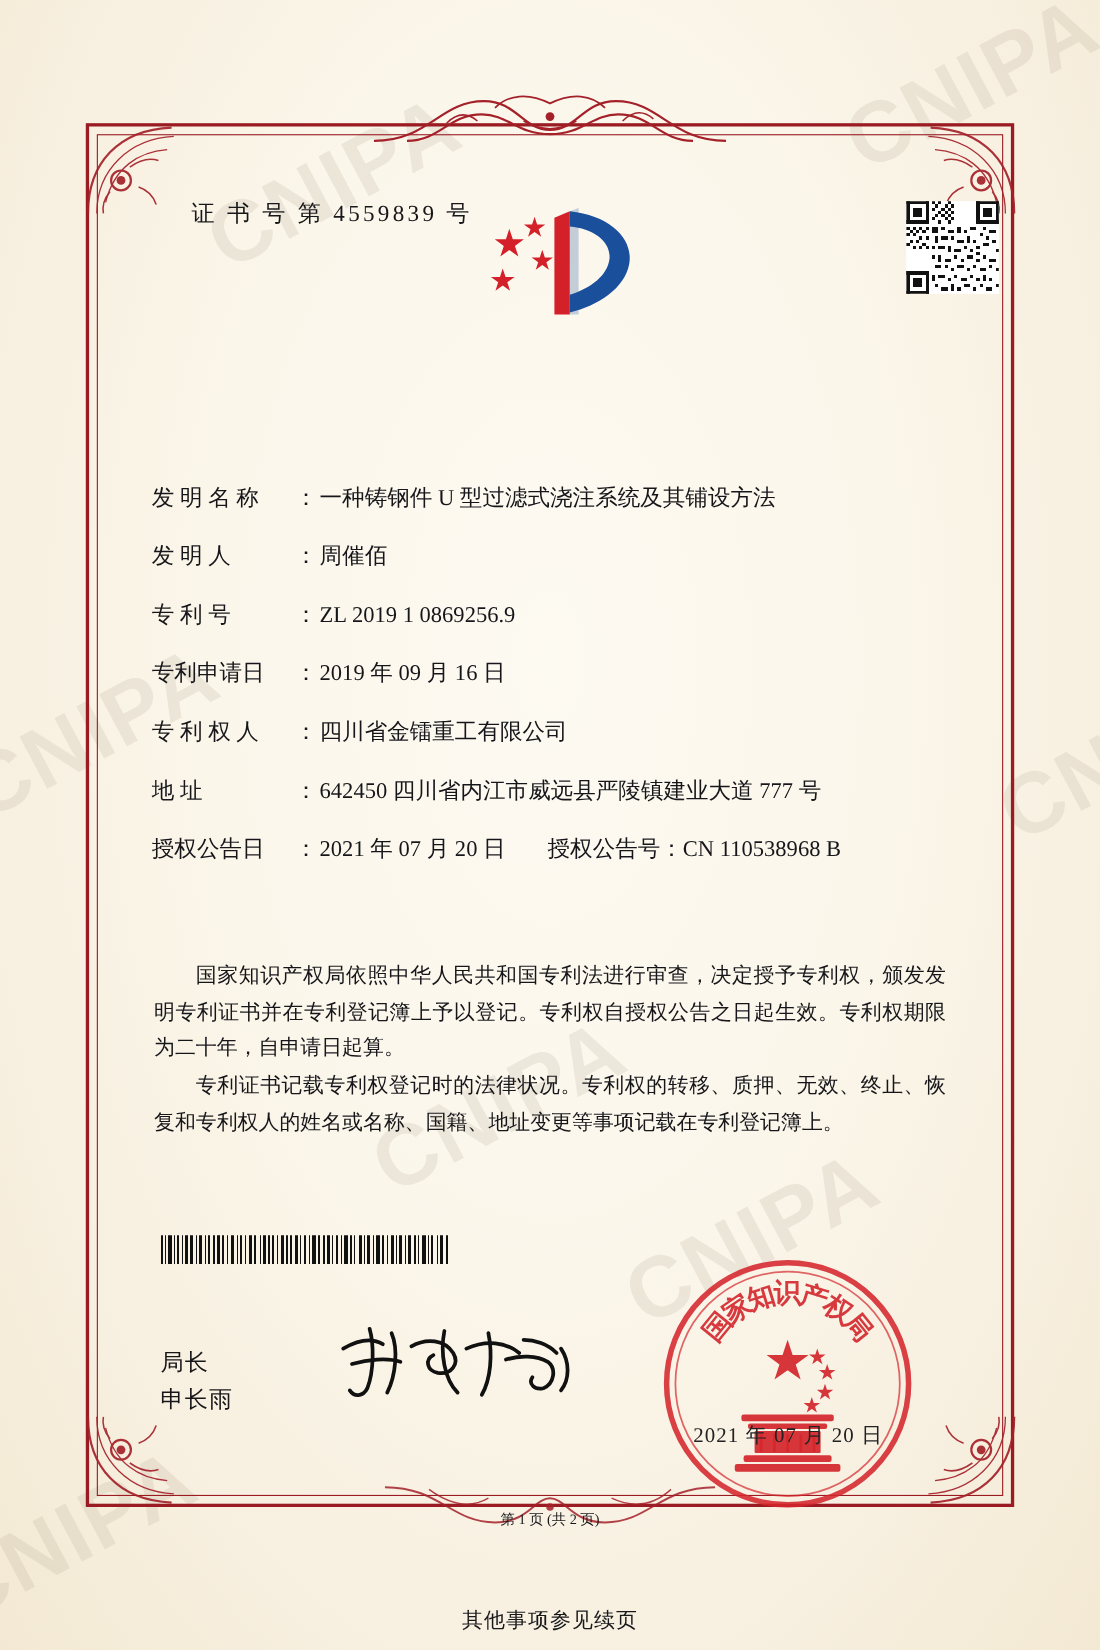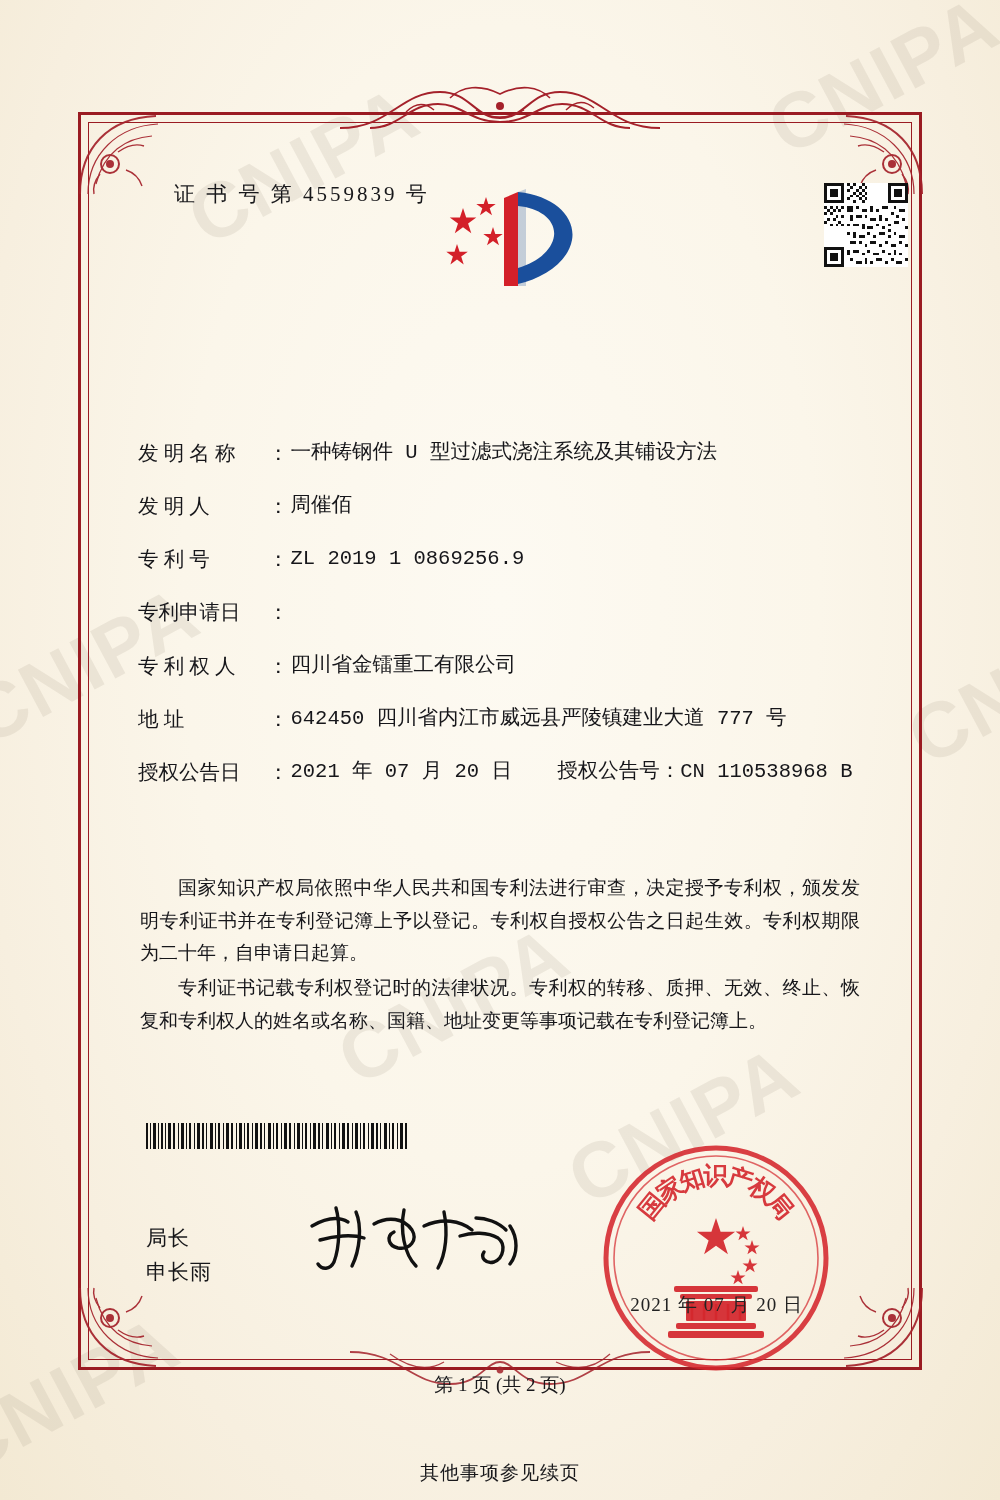--- a/index.html
+++ b/index.html
@@ -137,21 +137,21 @@
     line-height: 1.3;
   }
   .field-label {
     width: 130px;
     flex: 0 0 130px;
     display: flex;
     justify-content: space-between;
     letter-spacing: 0;
   }
   .field-colon { margin: 0 2px 0 0; }
-  .field-value { flex: 1; font-family: Liberation Mono, monospace; }
+  .field-value { flex: 1; }
   .inline-second {
     display: inline-block;
     margin-left: 33px;
   }
 
   
   .para-block {
     position: absolute;
     left: 140px; top: 872px;
     width: 720px;
@@ -202,21 +202,21 @@
     font-size: 19px;
     color: #222;
     letter-spacing: 1px;
   }
 
   
   .page-num {
     position: absolute;
     left: 0; right: 0; top: 1372px;
     text-align: center;
-    font-size: 19px;
+    font-size: 13px;
     color: #18181b;
   }
   .footer-note {
     position: absolute;
     left: 0; right: 0; top: 1460px;
     text-align: center;
     font-size: 19px;
     color: #18181b;
     letter-spacing: 1px;
   }
@@ -460,20 +460,21 @@
       <span class="field-value">周催佰</span>
     </div>
     <div class="field-row">
       <span class="field-label">专 利 号</span>
       <span class="field-colon">：</span>
       <span class="field-value">ZL 2019 1 0869256.9</span>
     </div>
     <div class="field-row">
       <span class="field-label">专利申请日</span>
       <span class="field-colon">：</span>
+      <span class="field-value">2019 年 09 月 16 日</span>
     </div>
     <div class="field-row">
       <span class="field-label">专 利 权 人</span>
       <span class="field-colon">：</span>
       <span class="field-value">四川省金镭重工有限公司</span>
     </div>
     <div class="field-row">
       <span class="field-label">地 址</span>
       <span class="field-colon">：</span>
       <span class="field-value">642450 四川省内江市威远县严陵镇建业大道 777 号</span>

